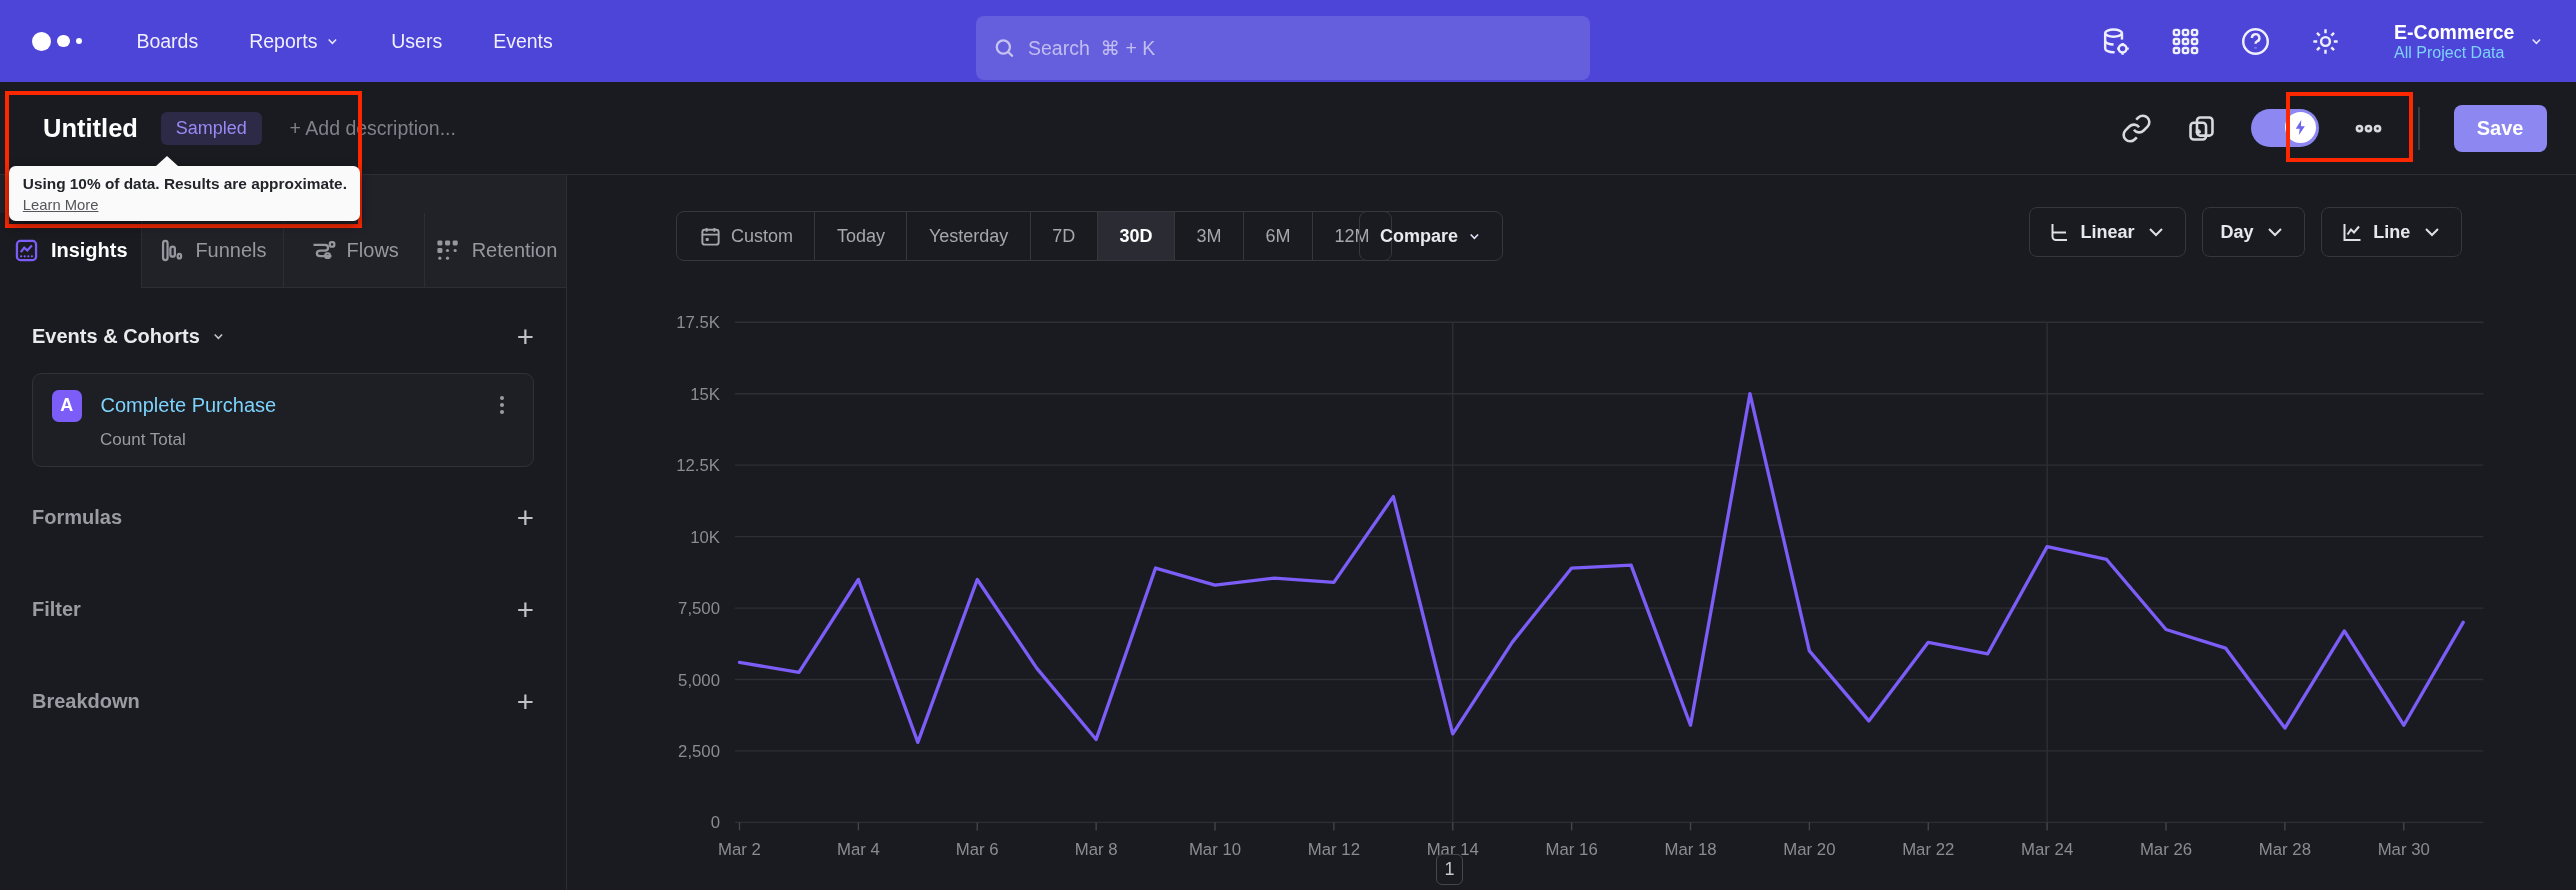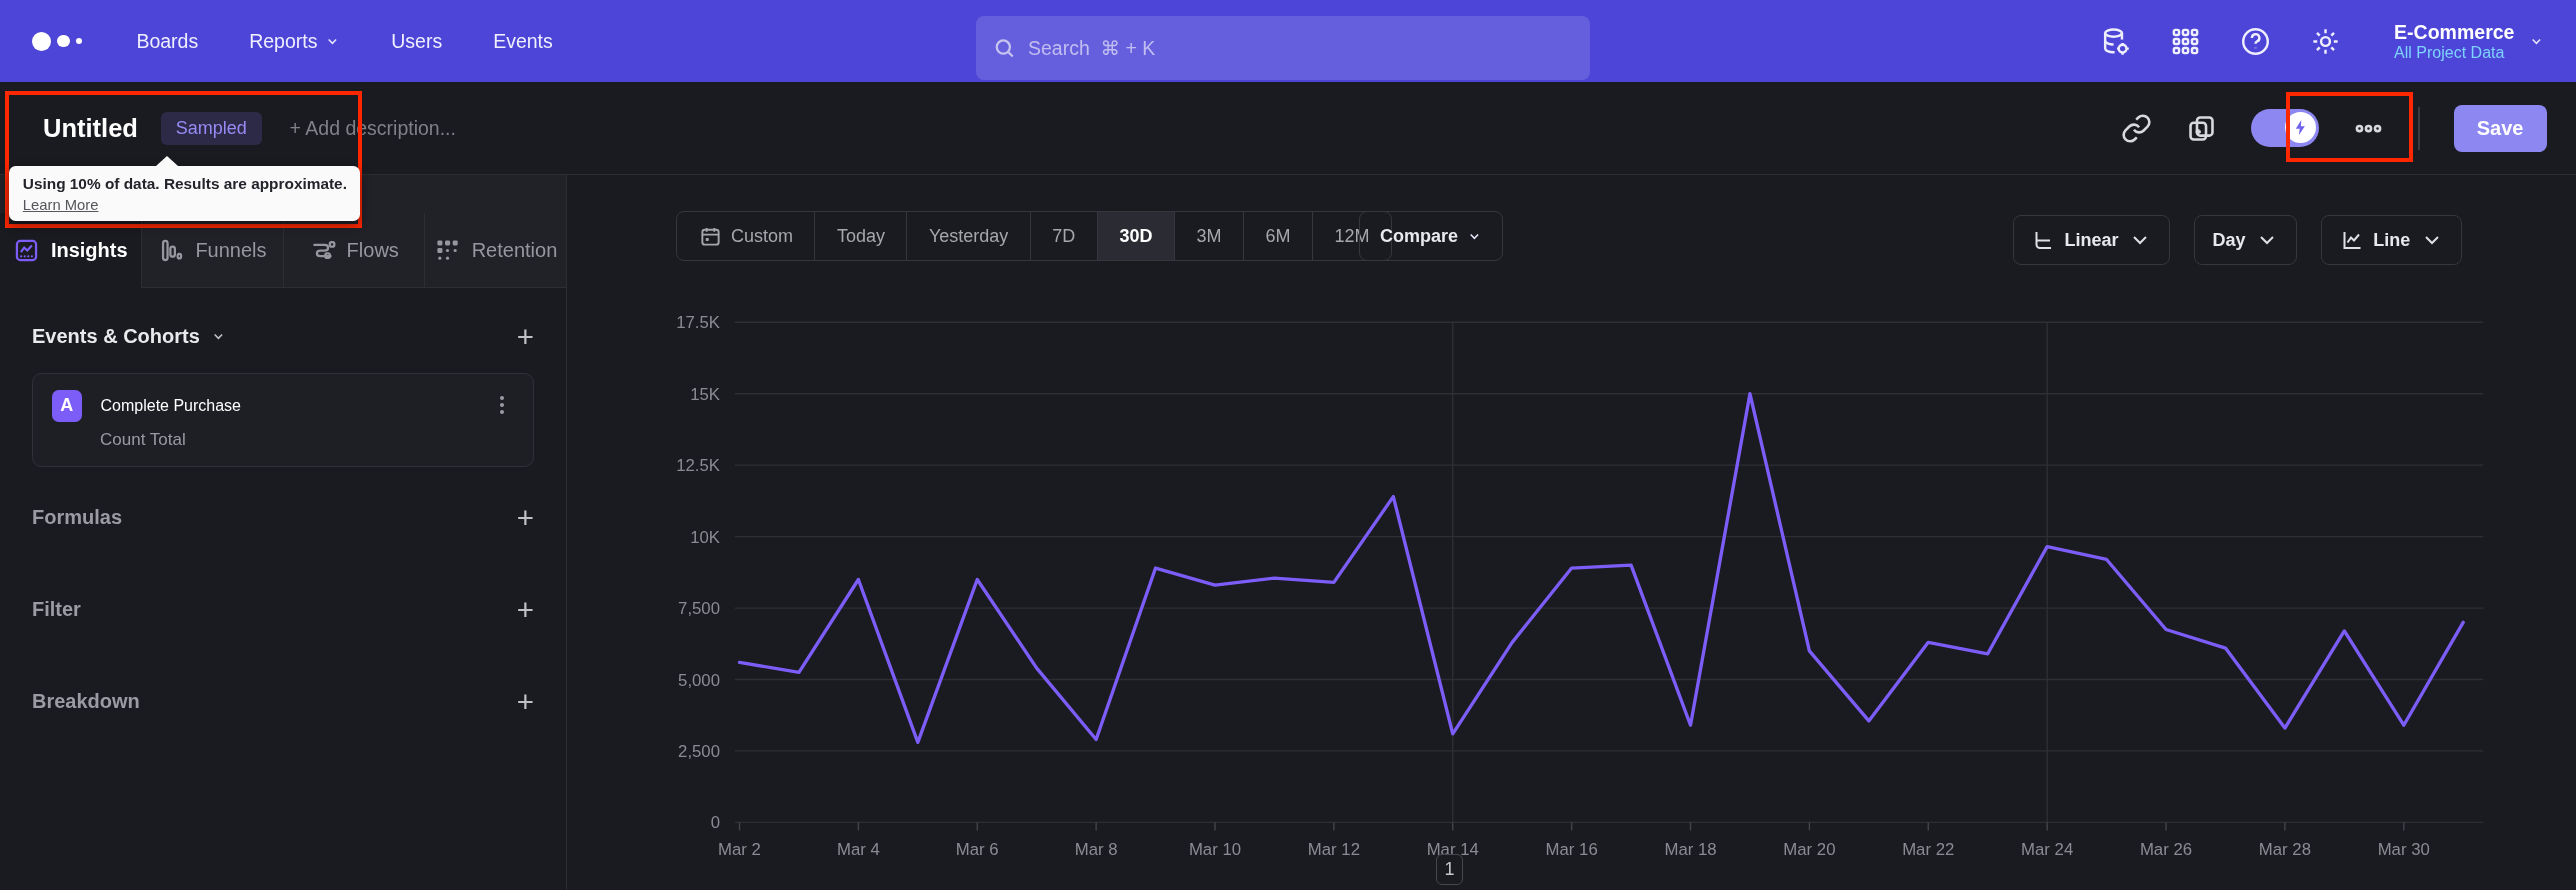--- a/index.html
+++ b/index.html
@@ -65,39 +65,39 @@
   .b-row.header { margin-top:29.5px; }
   .b-label { font-size:20px; font-weight:700; color:#e9eaec; display:flex; align-items:center; gap:10.7px; cursor:pointer; }
   .b-label .chev { stroke:#c3c4c9; }
   .b-section-label { font-size:20px; font-weight:700; color:#9b9ca3; }
   .plus-btn { font-size:29.5px; font-weight:300; color:#c0c1c6; cursor:pointer; line-height:1; }
   .event-card { margin-top:17.4px; border:1.3px solid #313239; background:#1e1f25; border-radius:9.4px;
     padding:16px 19px; cursor:pointer; }
   .ec-row1 { display:flex; align-items:center; }
   .ec-badge { width:29.5px; height:32px; border-radius:6.7px; background:#7c5df8; color:#fff;
     font-size:18px; font-weight:600; display:flex; align-items:center; justify-content:center; }
-  .ec-name { margin-left:19px; font-size:16px; color:#ffffff; }
+  .ec-name { margin-left:19px; font-size:20px; color:#7dd3fc; }
   .kebab { margin-left:auto; color:#9b9ca3; cursor:pointer; }
   .kebab svg { width:24px; height:24px; fill:currentColor; }
   .ec-metric { margin-left:48px; margin-top:8px; font-size:17px; color:#9a9ba2; }
   .b-row.section1 { margin-top:32px; }
   .b-row.section { margin-top:54px; }
 
   
   .chart-panel { flex:1; position:relative; background:#1a1b20; min-width:0; }
   .range-group { position:absolute; left:109px; top:36px; height:50px; display:flex;
     border:1.3px solid #36373d; border-radius:8px; overflow:hidden; }
   .seg { display:flex; align-items:center; gap:9.4px; padding:0 21.5px; font-size:18px; color:#a6a7ad; cursor:pointer; }
   .seg + .seg { border-left:1.3px solid #36373d; }
   .seg.active { background:#2b2c33; color:#fff; font-weight:600; }
   .seg svg { width:23px; height:23px; stroke:#a6a7ad; fill:none; stroke-width:2; }
   .compare-btn { position:absolute; left:792px; top:36px; height:50px; display:flex; align-items:center;
     gap:9px; padding:0 20px; border:1.3px solid #36373d; border-radius:8px; font-size:18px;
     font-weight:600; color:#e8e9ec; cursor:pointer; }
-  .chart-controls { position:absolute; right:114px; top:40px; display:flex; gap:24px; }
+  .chart-controls { position:absolute; right:114px; top:32px; display:flex; gap:16px; }
   .ctrl-btn { height:50px; display:flex; align-items:center; gap:9.4px; padding:0 17.4px;
     border:1.3px solid #36373d; border-radius:8px; font-size:18px; font-weight:600; color:#e7e8eb; cursor:pointer; }
   .ctrl-btn svg { width:24px; height:24px; stroke:#dfe0e4; fill:none; stroke-width:2; }
   .legend { position:absolute; left:168px; top:113px; width:1751px; display:flex; justify-content:center; }
   .legend-item { display:flex; align-items:center; gap:12px; font-size:17.4px; color:#c9cacf; cursor:pointer; }
   .legend-swatch { width:18px; height:18px; border-radius:4px; background:#7c5df8; }
   .chart-area { position:absolute; left:0; top:0; width:100%; height:100%; }
   .chart-area svg { position:absolute; left:0; top:0; width:100%; height:100%; }
   .pagebox { position:absolute; left:869px; top:679px; width:27px; height:31px;
     border:1.3px solid #46474d; border-radius:6px; color:#c7c8cc; font-size:18px;

